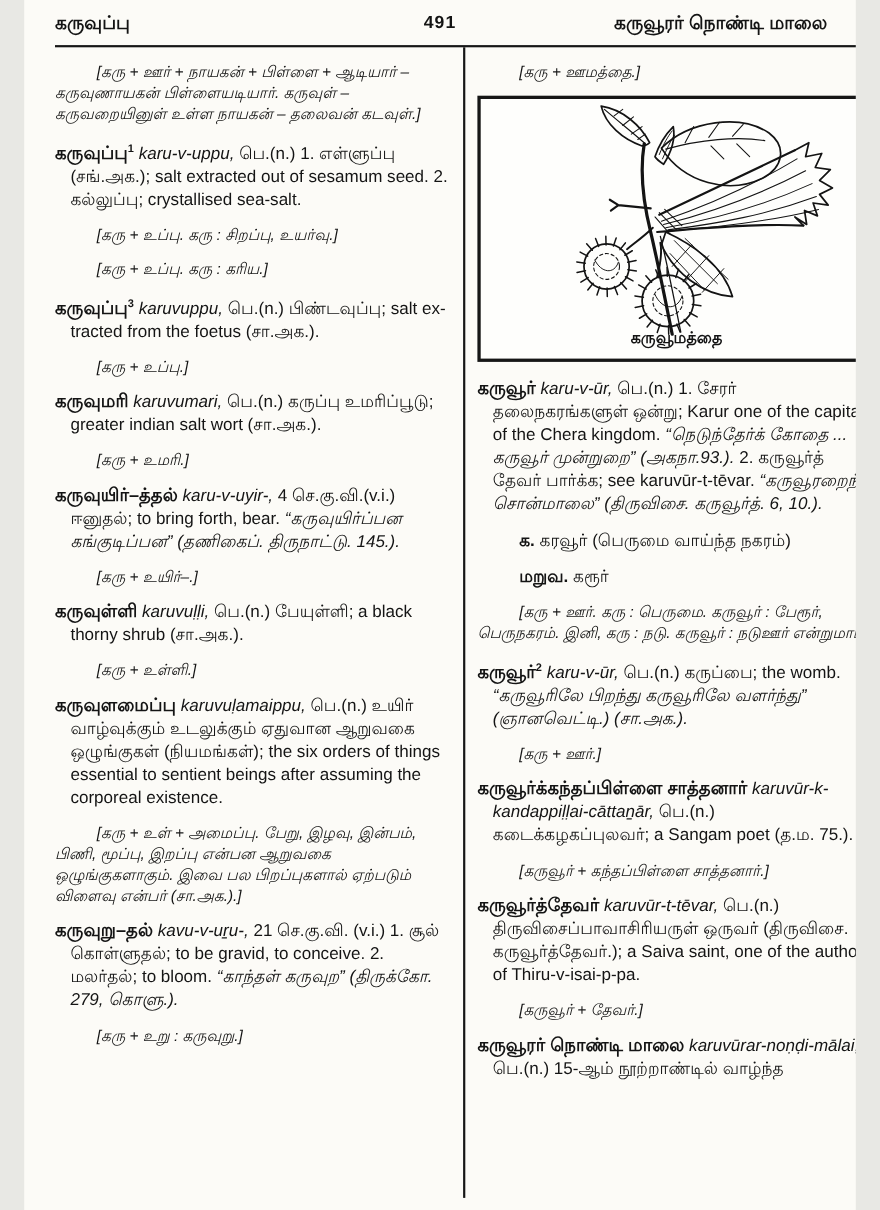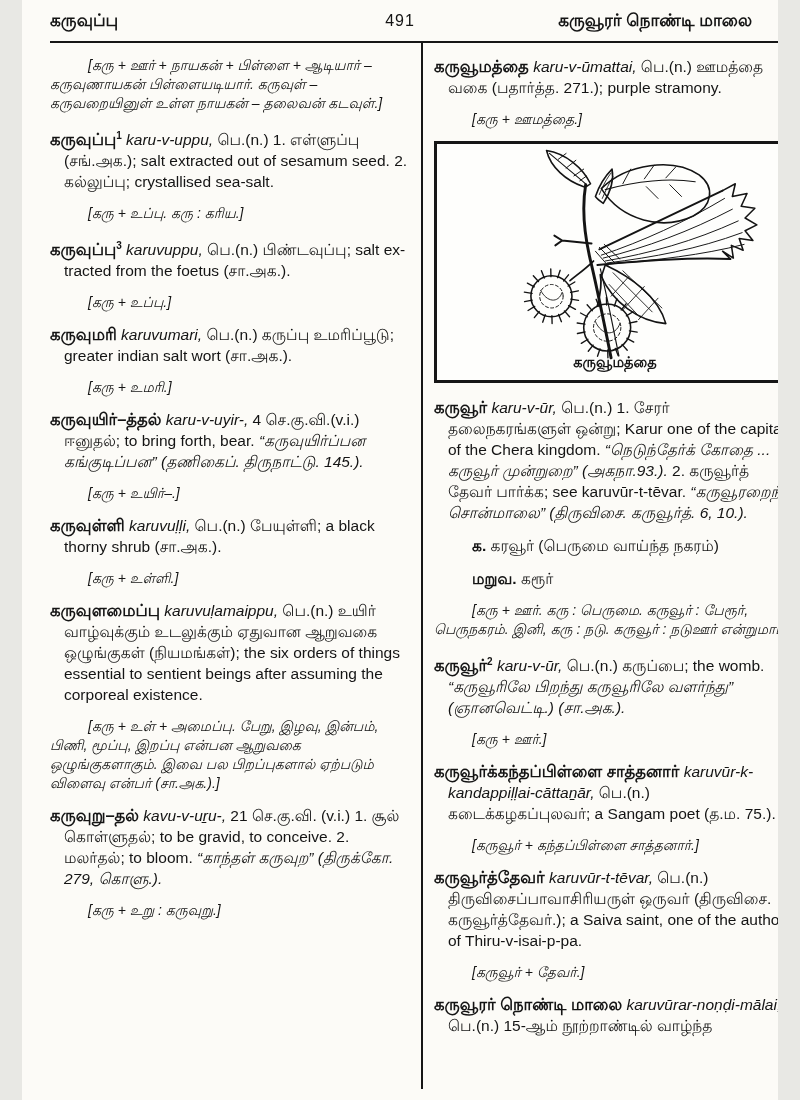--- a/index.html
+++ b/index.html
@@ -2,21 +2,21 @@
 <html><head>
 <meta charset="utf-8">
 <style>
   html,body{margin:0;padding:0;background:#e8e8e4;}
   .page{
     width:756px;height:1100px;position:relative;margin:0 auto;
     background:#fcfbf7;color:#141414;overflow:hidden;
     font-family:"Liberation Sans", sans-serif;
   }
   .hdr-left{position:absolute;top:11px;left:28px;font-weight:700;font-size:17px;}
-  .hdr-num{position:absolute;top:12px;left:0;right:0;text-align:center;font-weight:400;font-size:16px;letter-spacing:1px;}
+  .hdr-num{position:absolute;top:12px;left:0;right:0;text-align:center;font-weight:700;font-size:16px;letter-spacing:1px;}
   .hdr-right{position:absolute;top:11px;right:26px;font-weight:700;font-size:17px;}
   .hrule{position:absolute;top:41px;left:28px;width:744px;height:2px;background:#161616;}
   .vrule{position:absolute;top:43px;left:399px;width:2px;height:1046px;background:#161616;}
   .col{position:absolute;top:56px;width:362px;font-size:15.5px;line-height:21px;text-align:left;}
   .col-left{left:28px;}
   .col-right{left:412px;}
   p.entry{margin:0 0 12px 0;padding-left:14px;text-indent:-14px;}
   .hw{font-weight:700;font-size:16.5px;}
   sup.idx{font-size:10px;font-weight:700;}
   .tr{font-style:italic;}
@@ -33,36 +33,36 @@
 
 <div class="page">
   <div class="hdr-left">கருவுப்பு</div>
   <div class="hdr-num">491</div>
   <div class="hdr-right">கருவூரர் நொண்டி மாலை</div>
   <div class="hrule"></div>
   <div class="vrule"></div>
   <div class="col col-left" id="col-left">
       <p class="etym">[கரு + ஊர் + நாயகன் + பிள்ளை + ஆடியார் – கருவுணாயகன் பிள்ளையடியார். கருவுள் – கருவறையினுள் உள்ள நாயகன் – தலைவன் கடவுள்.]</p>
       <p class="entry"><span class="hw">கருவுப்பு</span><sup class="idx">1</sup><span class="tr"> karu-v-uppu,</span><span> பெ.(n.) 1. எள்ளுப்பு (சங்.அக.); salt extracted out of sesamum seed. 2. கல்லுப்பு; crystallised sea-salt.</span></p>
+      <p class="etym">[கரு + உப்பு. கரு : சிறப்பு, உயர்வு.]</p>
       <p class="etym">[கரு + உப்பு. கரு : கரிய.]</p>
       <p class="entry"><span class="hw">கருவுப்பு</span><sup class="idx">3</sup><span class="tr"> karuvuppu,</span><span> பெ.(n.) பிண்டவுப்பு; salt ex-tracted from the foetus (சா.அக.).</span></p>
       <p class="etym">[கரு + உப்பு.]</p>
       <p class="entry"><span class="hw">கருவுமரி</span><span class="tr"> karuvumari,</span><span> பெ.(n.) கருப்பு உமரிப்பூடு; greater indian salt wort (சா.அக.).</span></p>
       <p class="etym">[கரு + உமரி.]</p>
       <p class="entry"><span class="hw">கருவுயிர்–த்தல்</span><span class="tr"> karu-v-uyir-,</span><span> 4 செ.கு.வி.(v.i.) ஈனுதல்; to bring forth, bear. </span><span class="q">“கருவுயிர்ப்பன கங்குடிப்பன” (தணிகைப். திருநாட்டு. 145.).</span></p>
       <p class="etym">[கரு + உயிர்–.]</p>
       <p class="entry"><span class="hw">கருவுள்ளி</span><span class="tr"> karuvuḷḷi,</span><span> பெ.(n.) பேயுள்ளி; a black thorny shrub (சா.அக.).</span></p>
       <p class="etym">[கரு + உள்ளி.]</p>
       <p class="entry"><span class="hw">கருவுளமைப்பு</span><span class="tr"> karuvuḷamaippu,</span><span> பெ.(n.) உயிர் வாழ்வுக்கும் உடலுக்கும் ஏதுவான ஆறுவகை ஒழுங்குகள் (நியமங்கள்); the six orders of things essential to sentient beings after assuming the corporeal existence.</span></p>
       <p class="etym">[கரு + உள் + அமைப்பு. பேறு, இழவு, இன்பம், பிணி, மூப்பு, இறப்பு என்பன ஆறுவகை ஒழுங்குகளாகும். இவை பல பிறப்புகளால் ஏற்படும் விளைவு என்பர் (சா.அக.).]</p>
       <p class="entry"><span class="hw">கருவுறு–தல்</span><span class="tr"> kavu-v-uṟu-,</span><span> 21 செ.கு.வி. (v.i.) 1. சூல் கொள்ளுதல்; to be gravid, to conceive. 2. மலர்தல்; to bloom. </span><span class="q">“காந்தள் கருவுற” (திருக்கோ. 279, கொளு.).</span></p>
       <p class="etym">[கரு + உறு : கருவுறு.]</p>
     </div>
   <div class="col col-right" id="col-right">
-      <p class="entry"><span class="hw">கருவூமத்தை</span><span class="tr"> karu-v-ūmattai,</span><span> பெ.(n.) ஊமத்தை வகை (பதார்த்த. 271.); purple stramony.</span></p>
       <p class="etym">[கரு + ஊமத்தை.]</p>
   <div class="figure">
     <svg viewBox="0 0 364 234" fill="none" stroke="#141414" stroke-width="1.6" stroke-linecap="round" stroke-linejoin="round">
 
       <path d="M178,215 C172,185 165,150 158,120 C151,92 148,62 152,38" stroke-width="3"></path>
       <path d="M186,213 C180,184 174,152 167,124" stroke-width="1.2"></path>
 
       <path d="M158,98 L128,95 M128,95 L120,90 M128,95 L121,100" stroke-width="2"></path>
 
       <path d="M150,40 C132,34 116,20 112,3 C132,6 149,21 157,37 C155,39 152,40 150,40 Z"></path>

